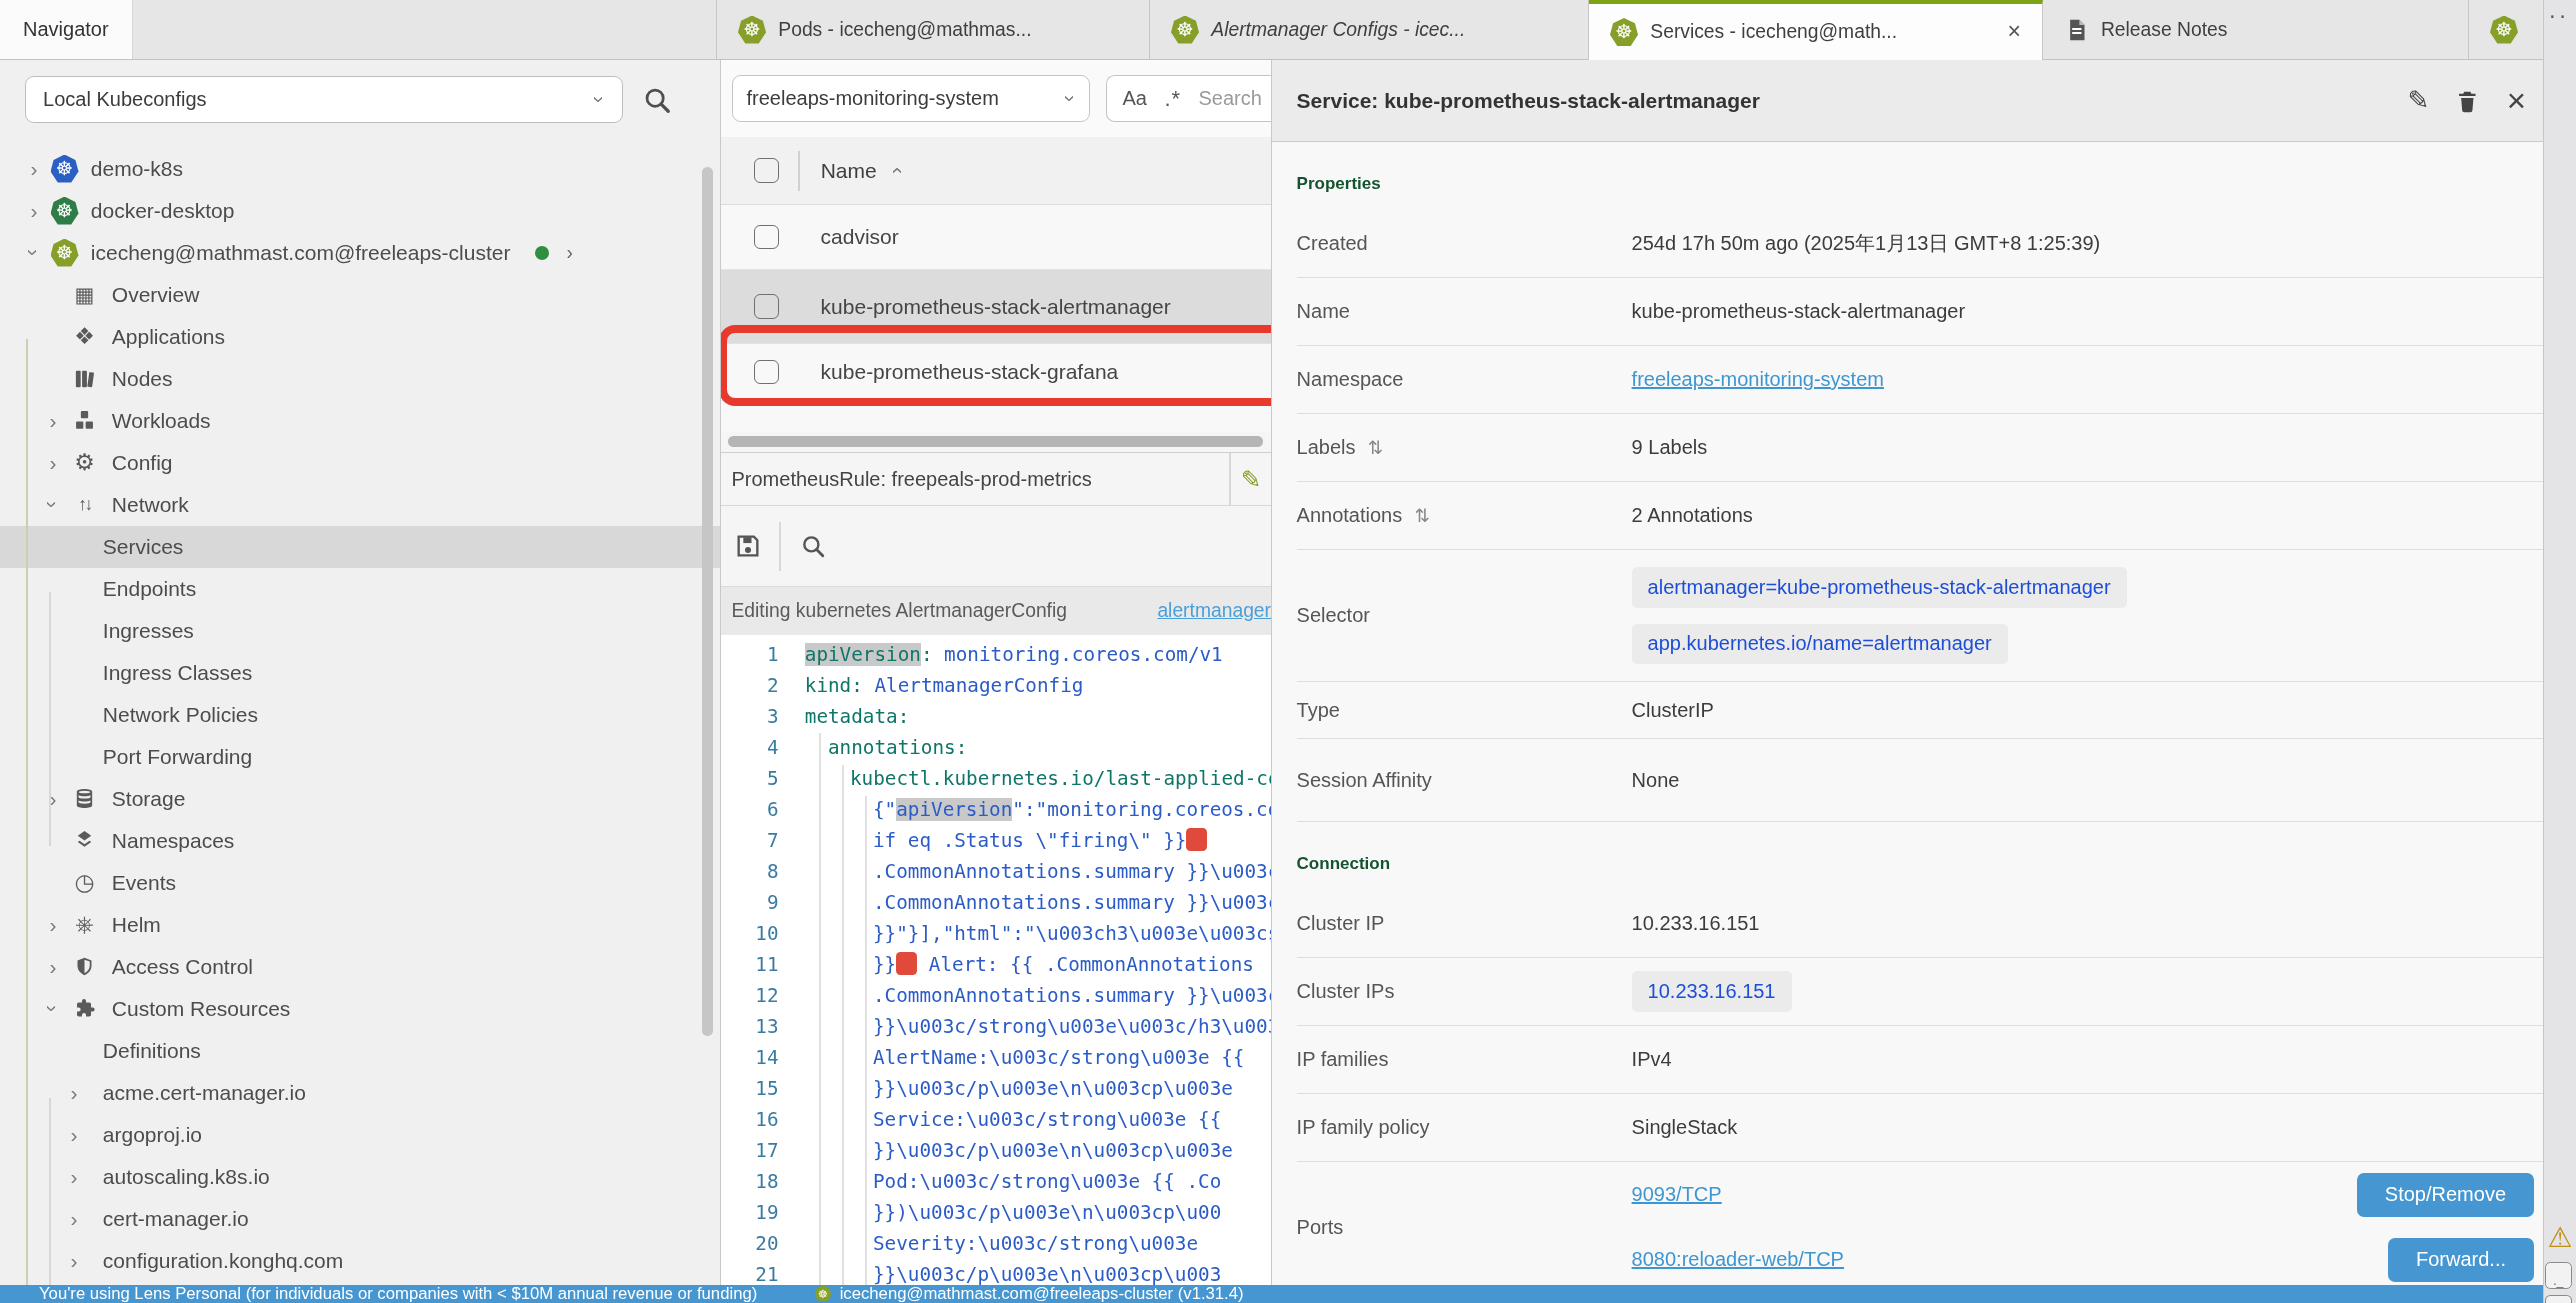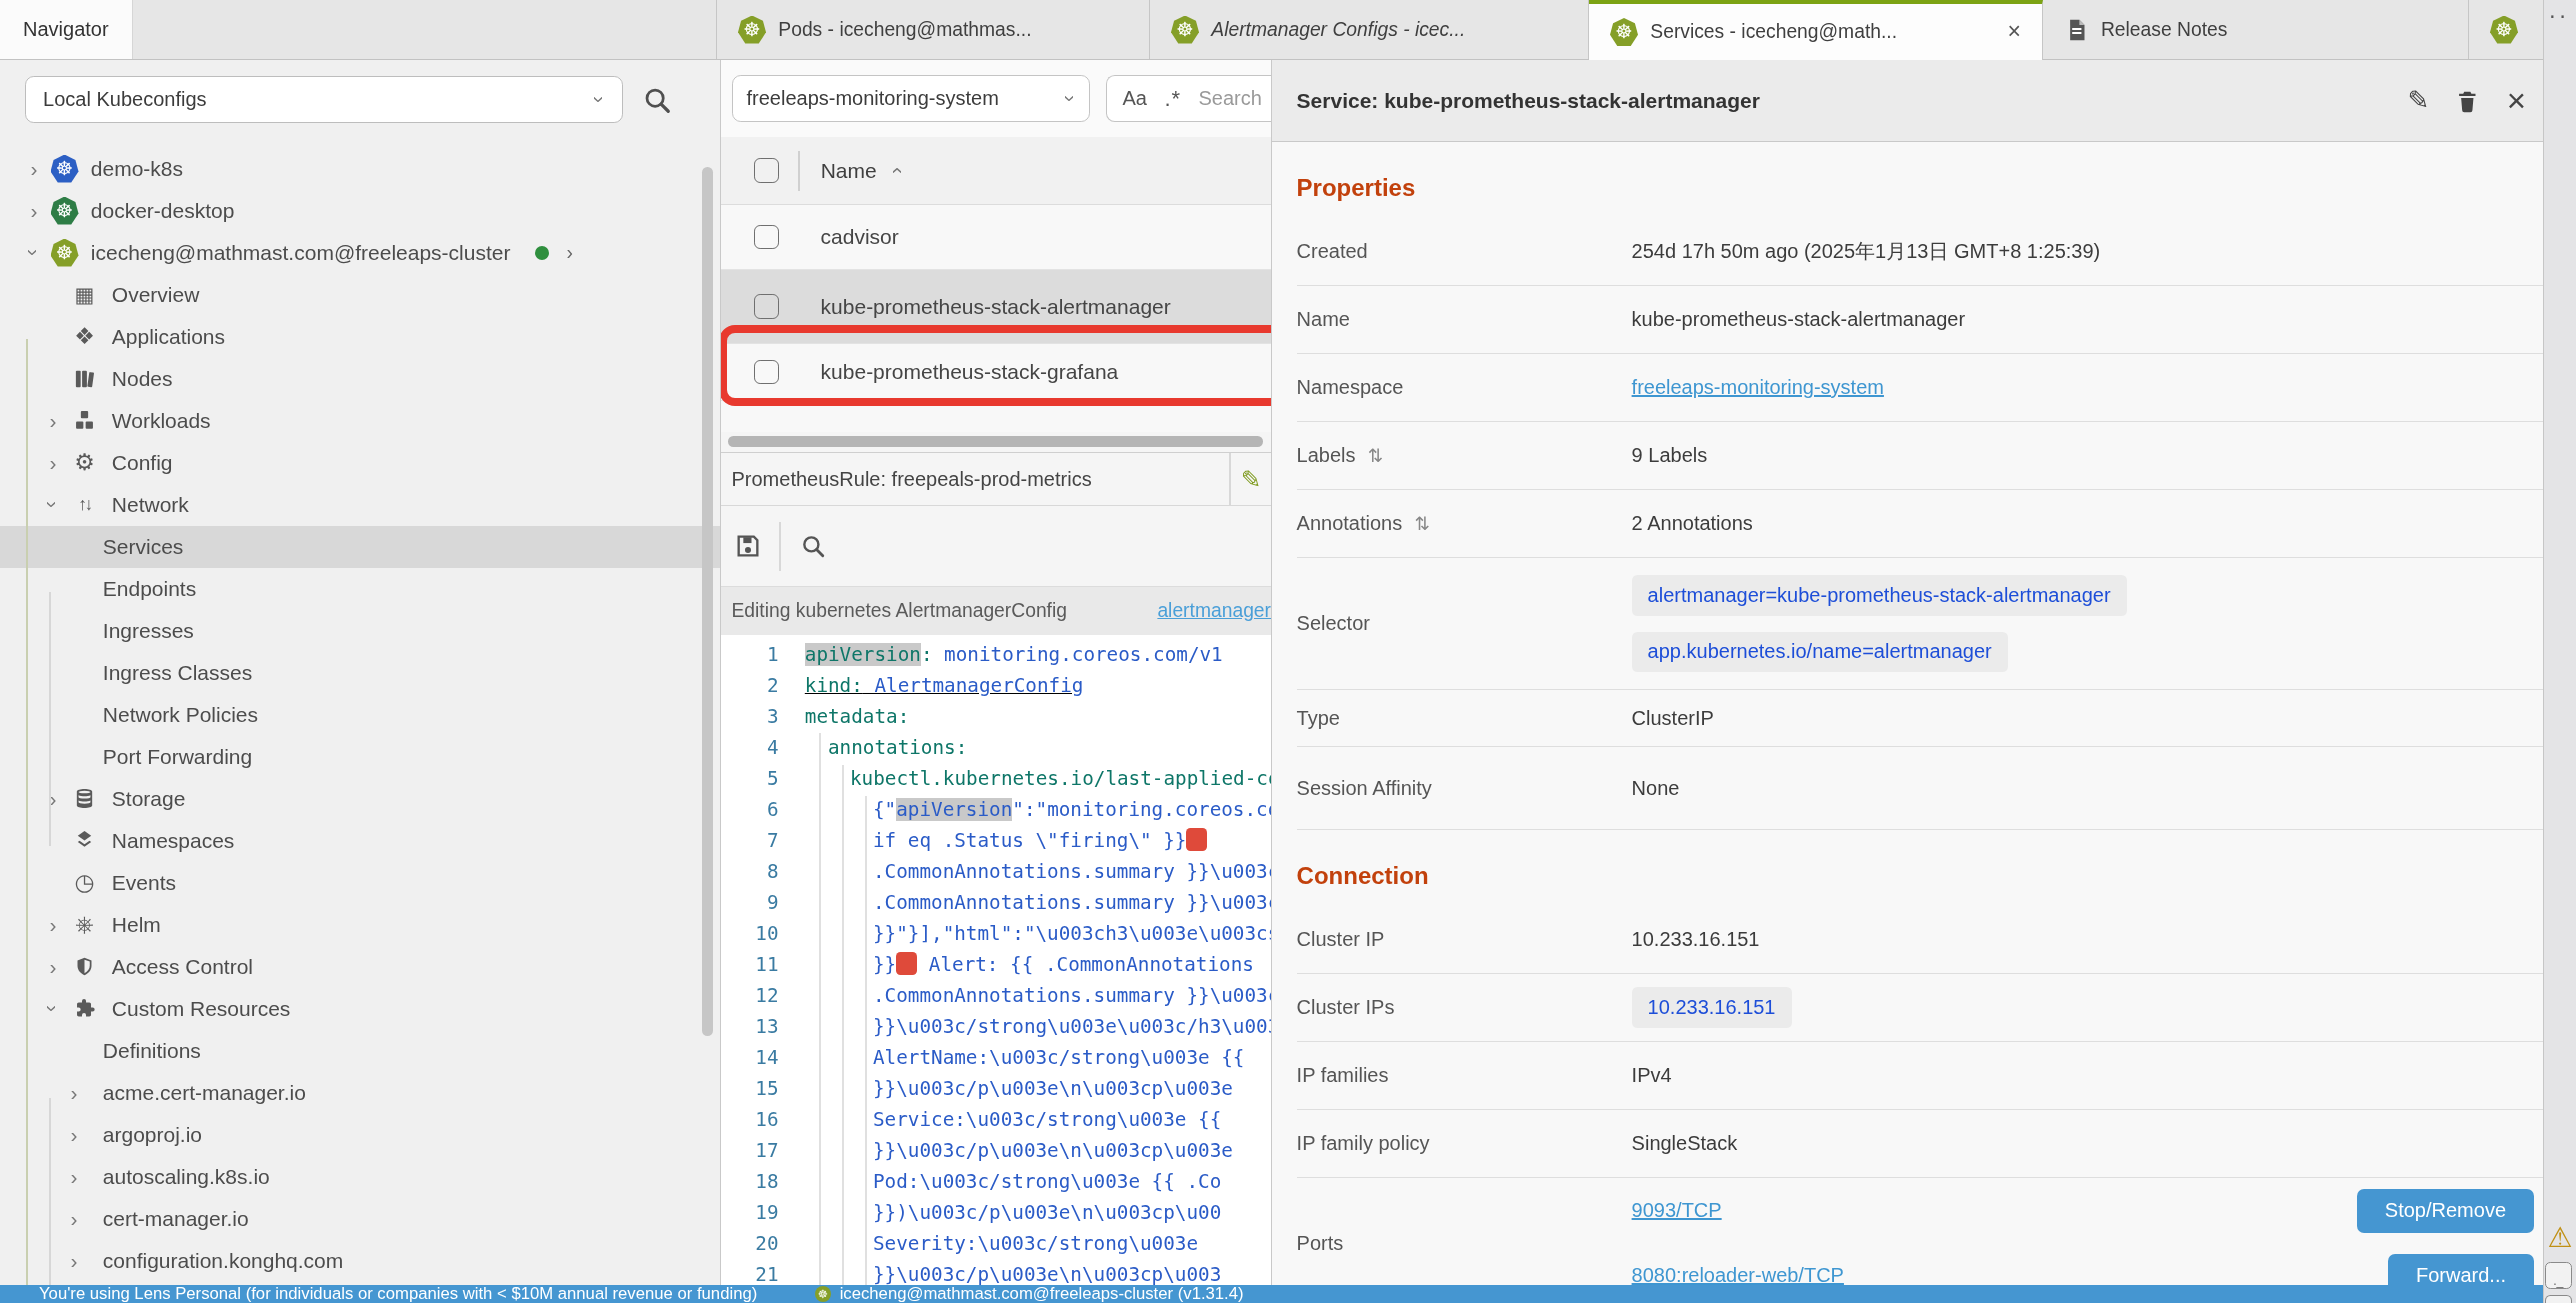--- a/index.html
+++ b/index.html
@@ -79,21 +79,21 @@
   .seg-hk{color:#0e7668;background:#c9c9c9;}
   .seg-hv{color:#2a5bc7;background:#c9c9c9;}
   .seg-e{display:inline-block;width:21px;height:23px;background:#df4a3a;border-radius:4.4px;vertical-align:-3.5px;color:transparent;overflow:hidden;}
   .cguide{position:absolute;width:1.8px;background:#e0e0e0;bottom:0;z-index:2;}
 
   
   .dheader{height:82px;background:#ebebeb;border-bottom:1.8px solid #c9c9c9;display:flex;align-items:center;box-sizing:border-box;padding:0 35px 0 24.6px;justify-content:flex-end;}
   .dtitle{font-size:21px;font-weight:bold;color:#333;flex:1;white-space:nowrap;overflow:hidden;}
   .dico{display:flex;align-items:center;justify-content:center;width:49px;color:#444;font-size:26px;}
   .dbody{position:relative;height:1162px;overflow:hidden;padding:0 0 0 24.6px;}
-  .dsec{padding:32px 0 16px;font-size:24px;font-weight:bold;color:#c2410c;}
+  .dsec{padding:32px 0 16px;font-size:17px;font-weight:bold;color:#14532d;}
   .drow{display:flex;align-items:center;min-height:68px;border-bottom:1.8px solid #dedede;box-sizing:border-box;font-size:20px;}
   .drow .dlab{width:335px;min-width:335px;color:#555;display:flex;align-items:center;gap:12.3px;}
   .drow .dval{color:#3c3c3c;display:flex;flex-direction:column;justify-content:center;gap:16px;align-items:flex-start;flex:1;}
   .drow.selector{min-height:132px;}
   .drow.type{min-height:57px;}
   .drow.session{min-height:83px;}
   .badge{background:#ebebeb;border-radius:5.3px;padding:8.8px 16px;color:#1d4ed8;}
   .dlink{color:#3e96d1;text-decoration:underline;}
   .sorti{color:#888;font-size:18.4px;}
   .portrow{display:flex;align-items:center;width:100%;min-height:65px;}
@@ -444,21 +444,21 @@
       </div>
       <div class="ebanner">
         <span>Editing kubernetes AlertmanagerConfig</span>
         <a href="#">alertmanager</a>
       </div>
       <div class="code" id="code" style="height:651px;">
         <div class="cguide" style="left:98px;top:98px;"></div>
         <div class="cguide" style="left:121px;top:130px;"></div>
         <div class="cguide" style="left:144px;top:161px;"></div>
       <div class="cl"><span class="ln">1</span><span class="ct" style="padding-left: 8.8px;"><span class="seg-hk">apiVersion</span><span class="seg-k">:</span><span class="seg-v"> monitoring.coreos.com/v1</span></span></div>
-          <div class="cl"><span class="ln">2</span><span class="ct" style="padding-left: 8.8px; text-decoration: underline;"><span class="seg-k">kind:</span><span class="seg-v"> AlertmanagerConfig</span></span></div>
+          <div class="cl"><span class="ln">2</span><span class="ct" style="padding-left: 8.8px;"><span class="seg-k">kind:</span><span class="seg-v"> AlertmanagerConfig</span></span></div>
           <div class="cl"><span class="ln">3</span><span class="ct" style="padding-left: 8.8px;"><span class="seg-k">metadata:</span></span></div>
           <div class="cl"><span class="ln">4</span><span class="ct" style="padding-left: 32px;"><span class="seg-k">annotations:</span></span></div>
           <div class="cl"><span class="ln">5</span><span class="ct" style="padding-left: 54px;"><span class="seg-k">kubectl.kubernetes.io/last-applied-configuration:</span></span></div>
           <div class="cl"><span class="ln">6</span><span class="ct" style="padding-left: 77px;"><span class="seg-v">{"</span><span class="seg-hv">apiVersion</span><span class="seg-v">":"monitoring.coreos.com/v1","kind"</span></span></div>
           <div class="cl"><span class="ln">7</span><span class="ct" style="padding-left: 77px;"><span class="seg-v">if eq .Status \"firing\" }}</span><span class="seg-e">🚨</span></span></div>
           <div class="cl"><span class="ln">8</span><span class="ct" style="padding-left: 77px;"><span class="seg-v">.CommonAnnotations.summary }}\u003c</span></span></div>
           <div class="cl"><span class="ln">9</span><span class="ct" style="padding-left: 77px;"><span class="seg-v">.CommonAnnotations.summary }}\u003c</span></span></div>
           <div class="cl"><span class="ln">10</span><span class="ct" style="padding-left: 77px;"><span class="seg-v">}}"}],"html":"\u003ch3\u003e\u003cstrong</span></span></div>
           <div class="cl"><span class="ln">11</span><span class="ct" style="padding-left: 77px;"><span class="seg-v">}}</span><span class="seg-e">🚨</span><span class="seg-v"> Alert: {{ .CommonAnnotations</span></span></div>
           <div class="cl"><span class="ln">12</span><span class="ct" style="padding-left: 77px;"><span class="seg-v">.CommonAnnotations.summary }}\u003c</span></span></div>

